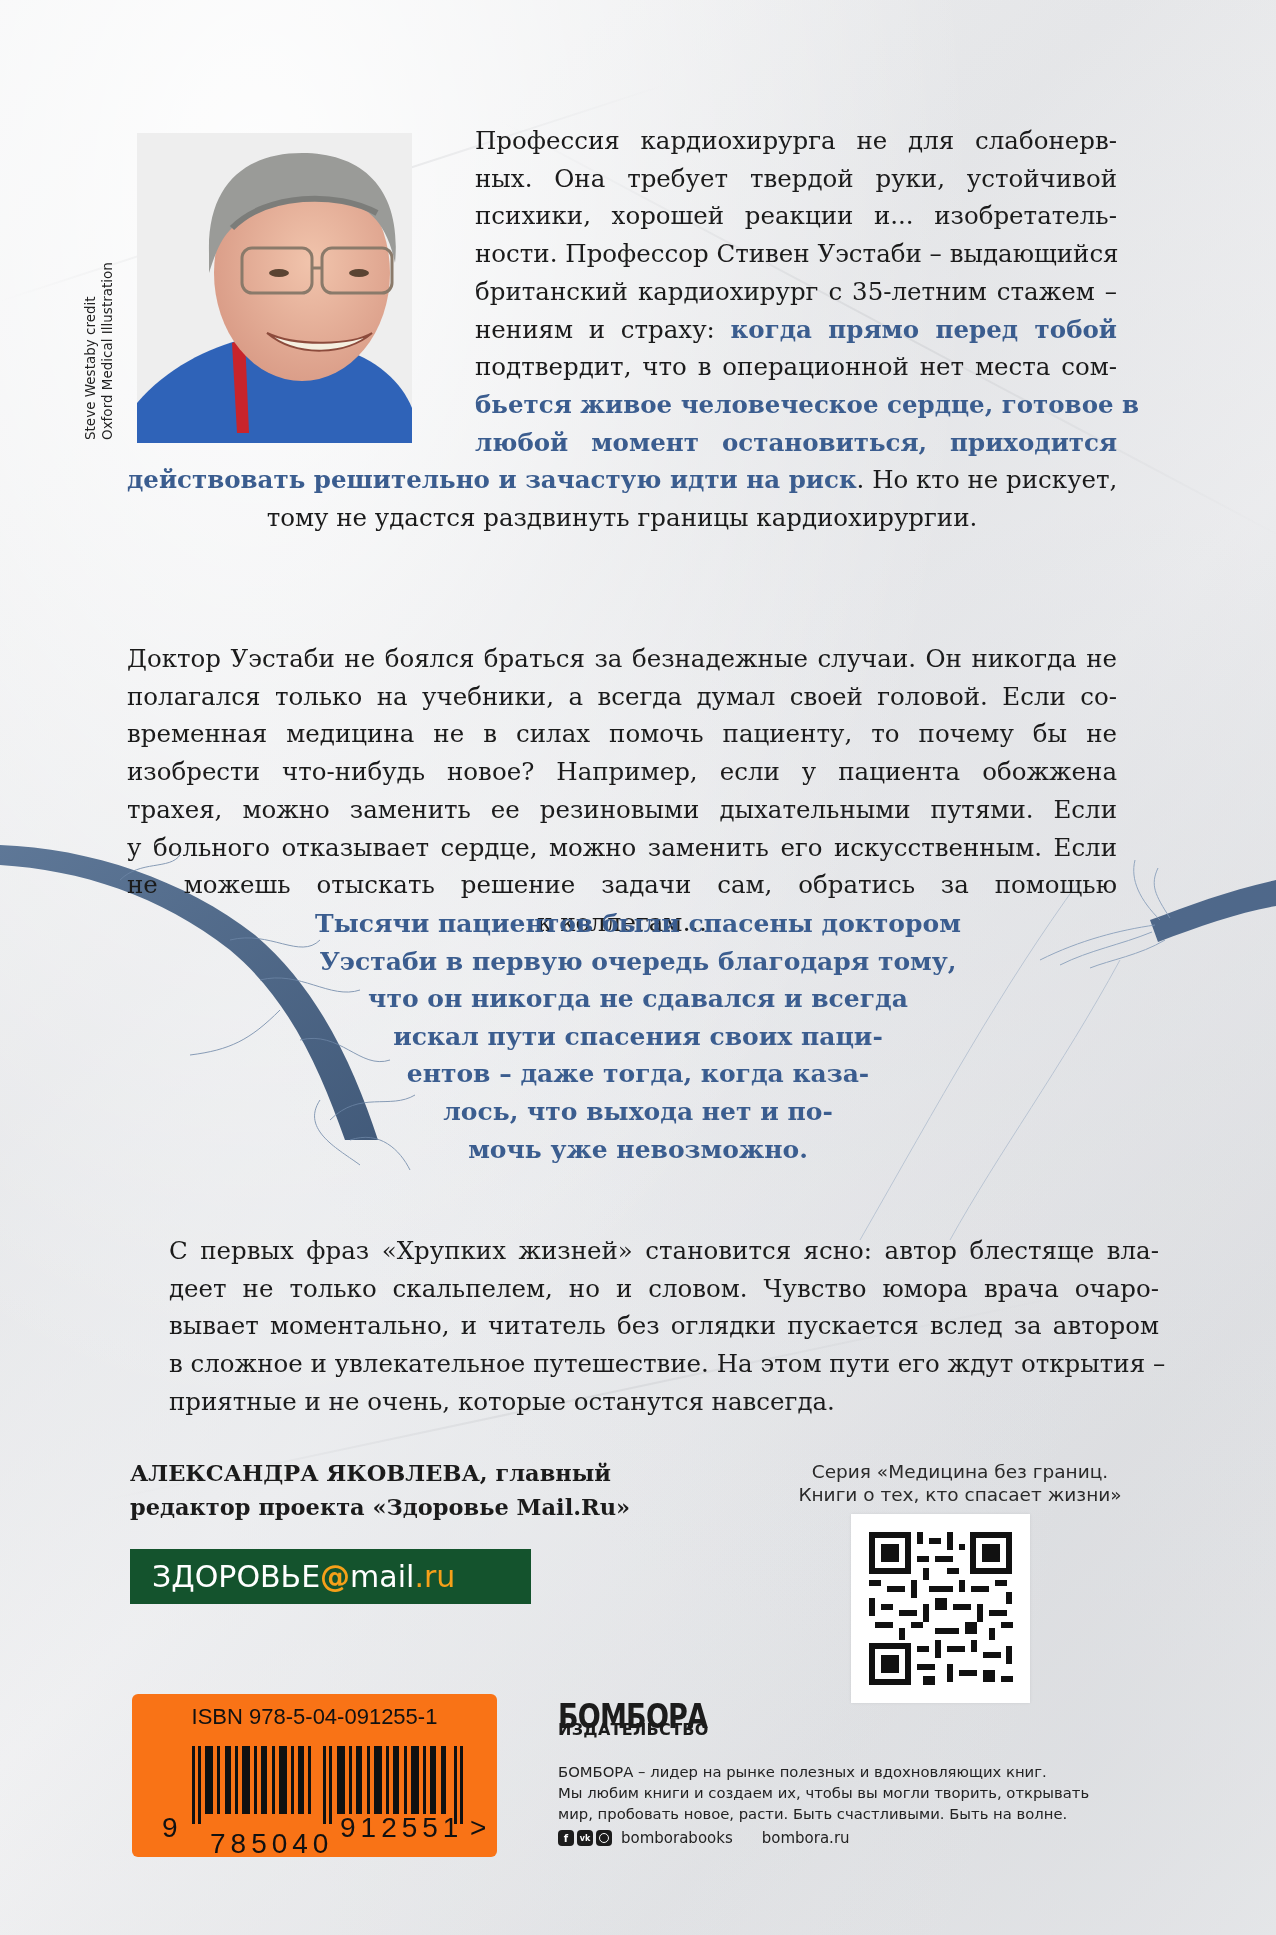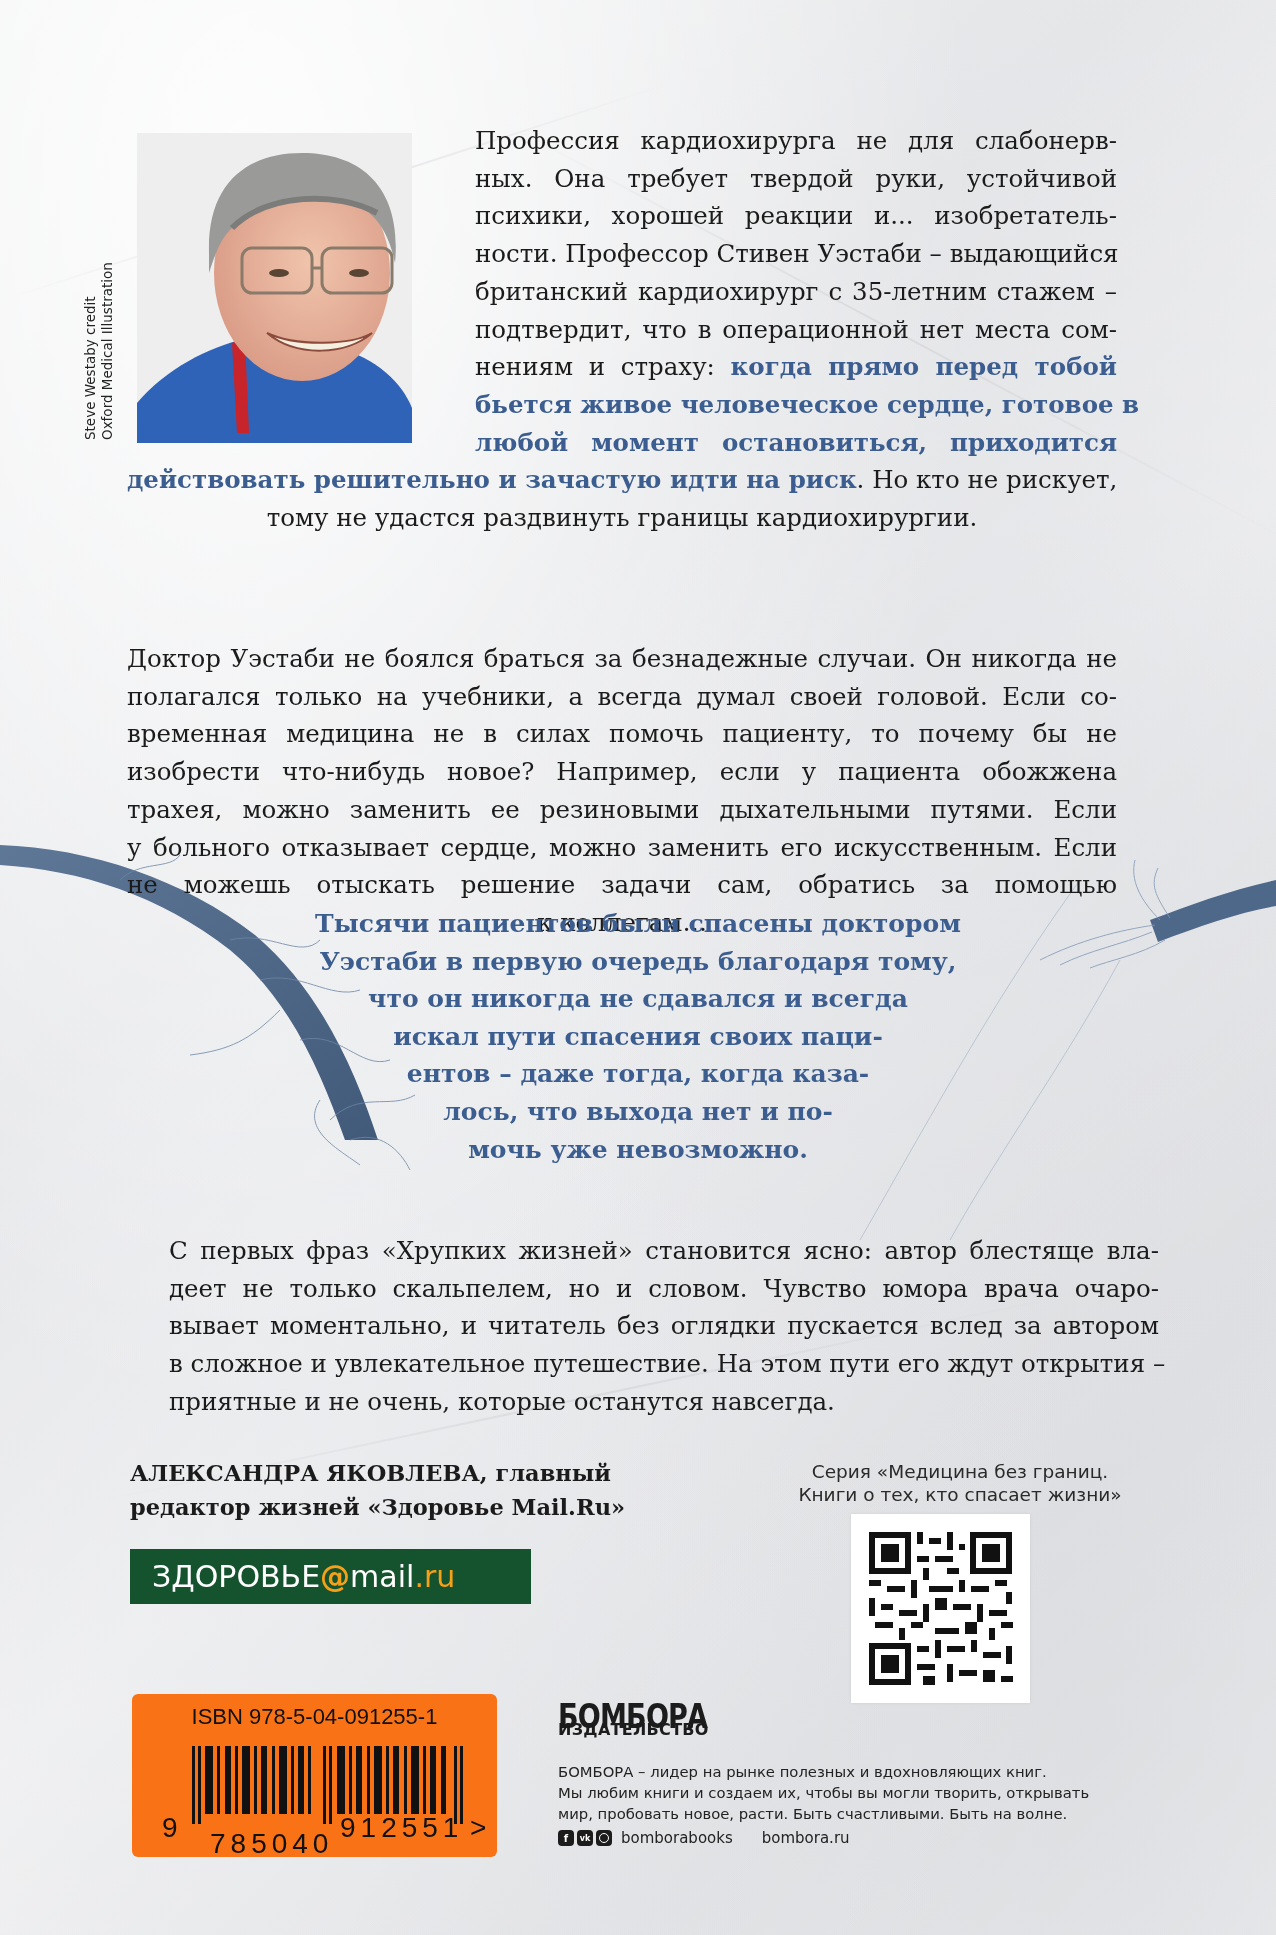--- a/index.html
+++ b/index.html
@@ -123,22 +123,22 @@
   <div>Steve Westaby credit</div>
   <div>Oxford Medical Illustration</div>
 </div>
 
 <div id="p1">
   <span class="just line">Профессия кардиохирурга не для слабонерв-</span>
   <span class="just line">ных. Она требует твердой руки, устойчивой</span>
   <span class="just line">психики, хорошей реакции и... изобретатель-</span>
   <span class="just line">ности. Профессор Стивен Уэстаби – выдающийся</span>
   <span class="just line">британский кардиохирург с 35-летним стажем –</span>
+  <span class="just line"><span>нениям и страху: </span><span class="blue">когда прямо перед тобой</span></span>
   <span class="just line">подтвердит, что в операционной нет места сом-</span>
-  <span class="just line"><span>нениям и страху: </span><span class="blue">когда прямо перед тобой</span></span>
   <span class="just line blue">бьется живое человеческое сердце, готовое в</span>
   <span class="just line blue">любой момент остановиться, приходится</span>
   <span class="just line full"><span class="blue">действовать решительно и зачастую идти на риск</span><span>. Но кто не рискует,</span></span>
   <span class="center line">тому не удастся раздвинуть границы кардиохирургии.</span>
 </div>
 
 <div id="p2">
   <span class="just line">Доктор Уэстаби не боялся браться за безнадежные случаи. Он никогда не</span>
   <span class="just line">полагался только на учебники, а всегда думал своей головой. Если со-</span>
   <span class="just line">временная медицина не в силах помочь пациенту, то почему бы не</span>
@@ -162,21 +162,21 @@
 <div id="p3">
   <span class="just line">С первых фраз «Хрупких жизней» становится ясно: автор блестяще вла-</span>
   <span class="just line">деет не только скальпелем, но и словом. Чувство юмора врача очаро-</span>
   <span class="just line">вывает моментально, и читатель без оглядки пускается вслед за автором</span>
   <span class="just line">в сложное и увлекательное путешествие. На этом пути его ждут открытия –</span>
   <span class="line" style="display:block;">приятные и не очень, которые останутся навсегда.</span>
 </div>
 
 <div id="attrib">
   <div>АЛЕКСАНДРА ЯКОВЛЕВА, главный</div>
-  <div>редактор жизней «Здоровье Mail.Ru»</div>
+  <div>редактор проекта «Здоровье Mail.Ru»</div>
 </div>
 
 <div id="zdorovie">
   <span>ЗДОРОВЬЕ</span>
   <span class="at">@</span>
   <span>mail</span>
   <span class="ru">.ru</span>
 </div>
 
 <div id="series">

